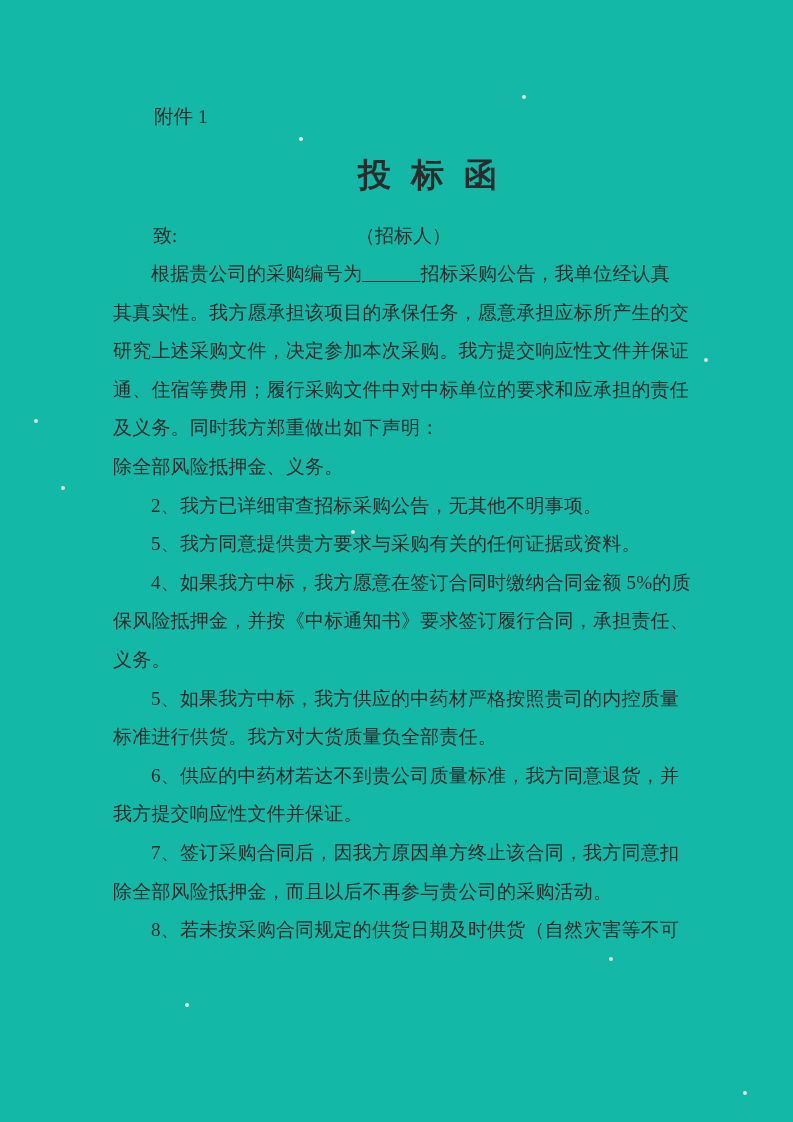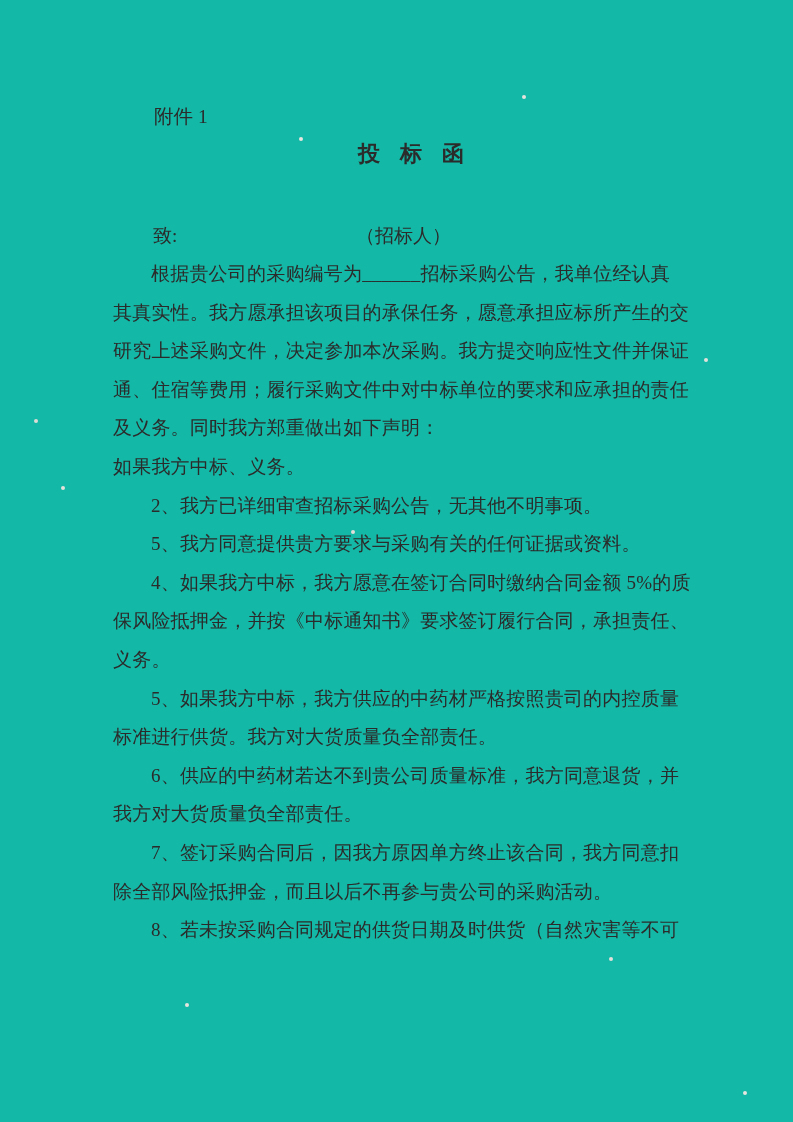--- a/index.html
+++ b/index.html
@@ -20,22 +20,22 @@
     position: absolute;
     left: 154px;
     top: 105px;
     font-size: 19.5px;
     line-height: 24px;
     white-space: nowrap;
   }
   .doc-title {
     position: absolute;
     left: 358px;
-    top: 124px;
-    font-size: 22px;
+    top: 138px;
+    font-size: 33px;
     line-height: 30px;
     letter-spacing: 20px;
     white-space: nowrap;
   }
   .salutation {
     position: absolute;
     left: 0;
     top: 223px;
     width: 100%;
     height: 26px;
@@ -105,28 +105,28 @@
     <span class="to">致:</span>
     <span class="recipient">（招标人）</span>
   </div>
 
   <div class="doc-body">
     <div class="line indent">根据贵公司的采购编号为______招标采购公告，我单位经认真</div>
     <div class="line">其真实性。我方愿承担该项目的承保任务，愿意承担应标所产生的交</div>
     <div class="line">研究上述采购文件，决定参加本次采购。我方提交响应性文件并保证</div>
     <div class="line">通、住宿等费用；履行采购文件中对中标单位的要求和应承担的责任</div>
     <div class="line">及义务。同时我方郑重做出如下声明：</div>
-    <div class="line">如果我方中标、义务。</div>
+    <div class="line">除全部风险抵押金、义务。</div>
     <div class="line indent">2、我方已详细审查招标采购公告，无其他不明事项。</div>
     <div class="line indent">5、我方同意提供贵方要求与采购有关的任何证据或资料。</div>
     <div class="line indent">4、如果我方中标，我方愿意在签订合同时缴纳合同金额 5%的质</div>
     <div class="line">保风险抵押金，并按《中标通知书》要求签订履行合同，承担责任、</div>
     <div class="line">义务。</div>
     <div class="line indent">5、如果我方中标，我方供应的中药材严格按照贵司的内控质量</div>
     <div class="line">标准进行供货。我方对大货质量负全部责任。</div>
     <div class="line indent">6、供应的中药材若达不到贵公司质量标准，我方同意退货，并</div>
-    <div class="line">我方对大货质量负全部责任。</div>
+    <div class="line">我方提交响应性文件并保证。</div>
     <div class="line indent">7、签订采购合同后，因我方原因单方终止该合同，我方同意扣</div>
     <div class="line">除全部风险抵押金，而且以后不再参与贵公司的采购活动。</div>
     <div class="line indent">8、若未按采购合同规定的供货日期及时供货（自然灾害等不可</div>
   </div>
 
 </div>
 
 </body></html>

